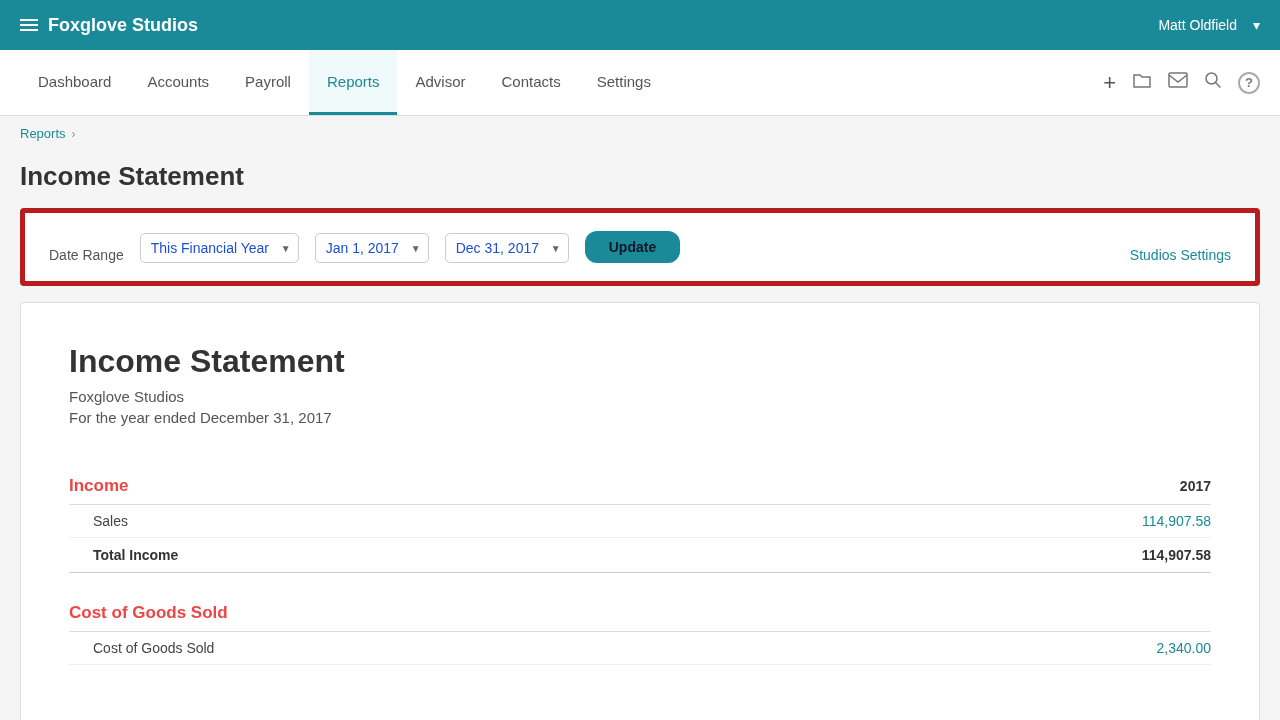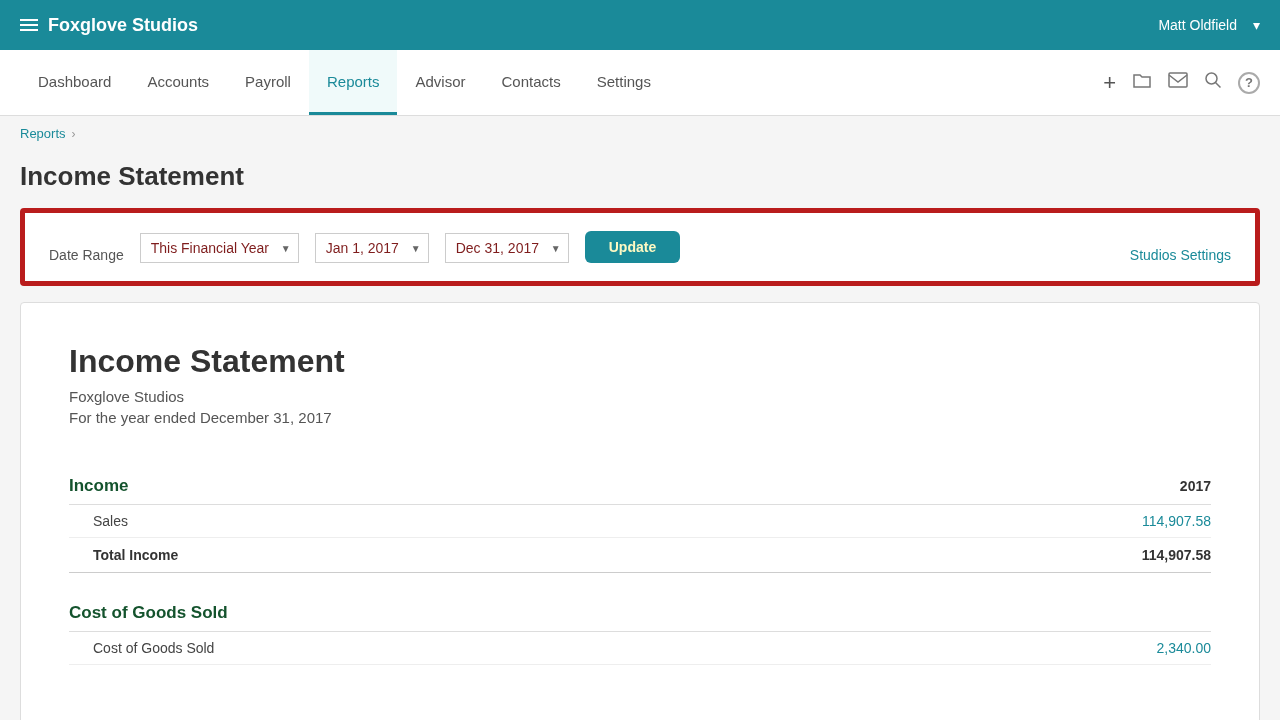--- a/index.html
+++ b/index.html
@@ -126,24 +126,24 @@
       gap: 16px;
     }
     .filter-bar label {
       font-size: 14px;
       color: #555;
       white-space: nowrap;
       font-weight: 500;
     }
     .filter-bar select, .filter-bar .date-select {
       border: 1px solid #ccc;
-      border-radius: 0;
+      border-radius: 5px;
       padding: 6px 28px 6px 10px;
       font-size: 14px;
-      color: #7f1d1d;
+      color: #1d4ed8;
       background: white;
       appearance: none;
       -webkit-appearance: none;
       cursor: pointer;
       position: relative;
     }
     .select-wrapper {
       position: relative;
       display: inline-block;
     }
@@ -155,24 +155,24 @@
       right: 8px;
       top: 50%;
       transform: translateY(-50%);
       pointer-events: none;
     }
     .select-wrapper select {
       padding-right: 28px;
     }
     .btn-update {
       background: #1a8a99;
-      color: #fef9c3;
+      color: #0f172a;
       border: none;
       padding: 8px 24px;
-      border-radius: 6px;
+      border-radius: 12px;
       font-size: 14px;
       cursor: pointer;
       font-weight: bold;
     }
     .report-settings-link {
       margin-left: auto;
       color: #1a8a99;
       text-decoration: none;
       font-size: 14px;
       cursor: pointer;
@@ -210,21 +210,21 @@
     .section-header {
       display: flex;
       justify-content: space-between;
       align-items: center;
       padding: 10px 0 8px 0;
       border-bottom: 1px solid #ddd;
     }
     .section-header .section-title {
       font-size: 17px;
       font-weight: bold;
-      color: #14532d;
+      color: #ef4444;
     }
     .section-header .year-col {
       font-size: 14px;
       font-weight: bold;
       color: #333;
       min-width: 120px;
       text-align: right;
     }
     .report-row {
       display: flex;

